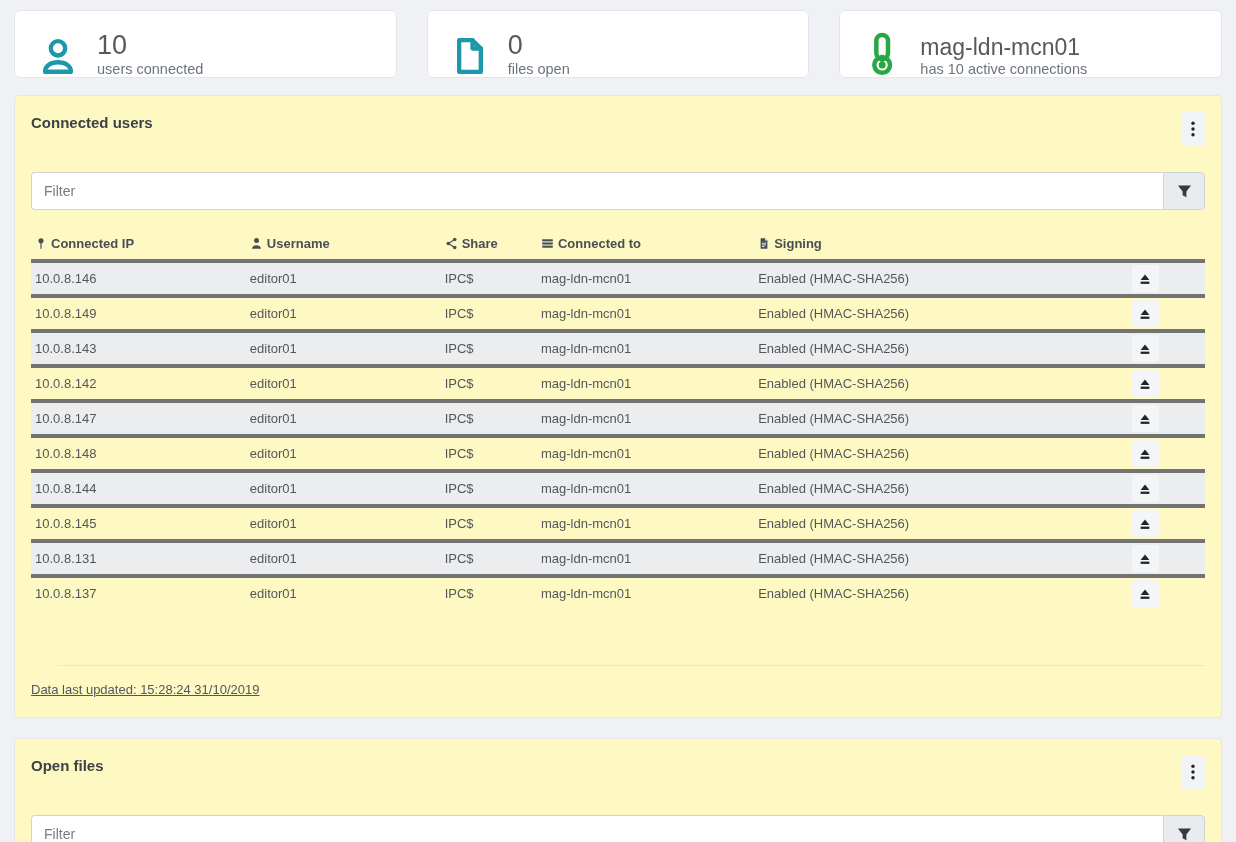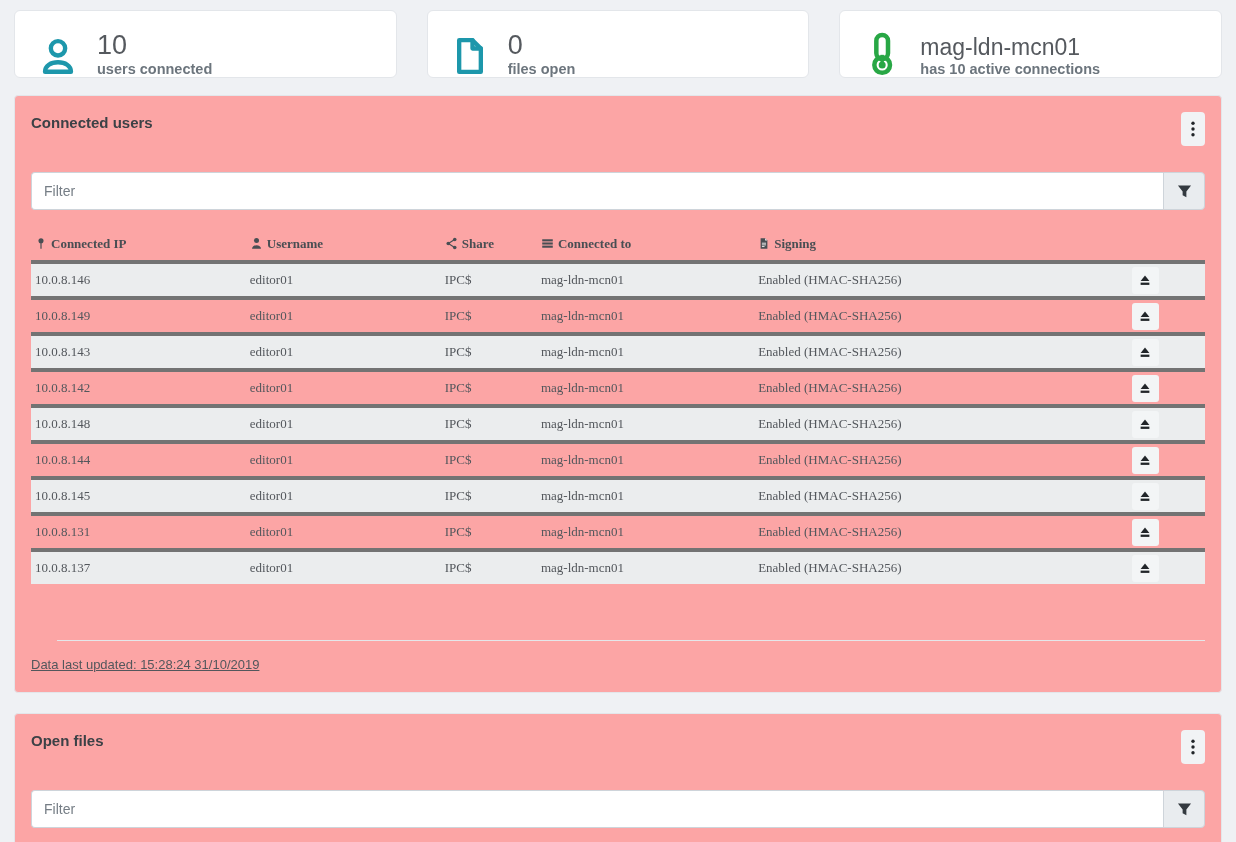--- a/index.html
+++ b/index.html
@@ -20,24 +20,24 @@
   
   .cards{display:flex;gap:30px;}
   .card{
     flex:1;height:68px;background:#fff;border:1px solid var(--panel-border);
     border-radius:6px;display:flex;align-items:flex-end;gap:18px;padding:0 22px;
   }
   .card .big-icon{flex:0 0 auto;display:flex;align-items:center;}
   .card .txt{display:flex;flex-direction:column;justify-content:center;}
   .card .value{font-size:27px;color:var(--num-text);line-height:1.05;}
   .card .value.small{font-size:23px;}
-  .card .label{font-size:14.5px;color:var(--label-text);margin-top:2px;font-weight:bold;}
+  .card .label{font-size:14.5px;color:var(--label-text);margin-top:2px;}
   
   .panel{
-    background:#fca5a5;border:1px solid var(--panel-border);border-radius:4px;
+    background:#fef9c3;border:1px solid var(--panel-border);border-radius:4px;
     margin-top:17px;padding:16px 16px 20px 16px;
   }
   .panel-head{display:flex;align-items:flex-start;justify-content:space-between;}
   .panel-title{font-size:15px;font-weight:bold;color:var(--head-text);padding-top:2px;}
   .kebab-btn{
     width:24px;height:34px;background:#f1f3f5;border:none;border-radius:4px;
     display:flex;align-items:center;justify-content:center;cursor:pointer;padding:0;
   }
   
   .filter-group{display:flex;margin-top:26px;width:100%;}
@@ -46,21 +46,21 @@
     border-radius:4px 0 0 4px;padding:0 12px;font-size:14px;color:var(--cell-text);
     font-family:"Liberation Sans",sans-serif;outline:none;background:#fff;
   }
   .filter-input::placeholder{color:#757d85;opacity:1;}
   .filter-btn{
     width:42px;height:38px;background:var(--btn-bg);border:1px solid var(--input-border);
     border-radius:0 4px 4px 0;display:flex;align-items:center;justify-content:center;
     cursor:pointer;padding:0;
   }
   
-  table{width:100%;border-collapse:collapse;margin-top:20px;table-layout:fixed;font-family:Liberation Serif, serif;}
+  table{width:100%;border-collapse:collapse;margin-top:20px;table-layout:fixed;}
   th{
     text-align:left;font-size:13px;font-weight:bold;color:var(--th-text);
     padding:6px 6px 8px 4px;border-bottom:1px solid #c6cacf;white-space:nowrap;
   }
   th .hicon{vertical-align:-2px;margin-right:4px;}
   td{
     font-size:13px;color:var(--cell-text);padding:8px 6px 8px 4px;
     white-space:nowrap;overflow:hidden;text-overflow:ellipsis;
   }
   tbody tr{border-top:4px solid #737373;}
@@ -257,20 +257,35 @@
     <td class="eject-cell">
       <button class="eject-btn">
         <svg width="14" height="14" viewBox="0 0 16 16" fill="#212529">
           <path d="M8 2.8l5 6.2H3z"></path>
                 <rect x="3" y="11" width="10" height="2.6"></rect>
         </svg>
       </button>
     </td>
   </tr>
 
+  <tr>
+    <td>10.0.8.147</td>
+    <td>editor01</td>
+    <td>IPC$</td>
+    <td>mag-ldn-mcn01</td>
+    <td>Enabled (HMAC-SHA256)</td>
+    <td class="eject-cell">
+      <button class="eject-btn">
+        <svg width="14" height="14" viewBox="0 0 16 16" fill="#212529">
+          <path d="M8 2.8l5 6.2H3z"></path>
+                <rect x="3" y="11" width="10" height="2.6"></rect>
+        </svg>
+      </button>
+    </td>
+  </tr>
 
   <tr>
     <td>10.0.8.148</td>
     <td>editor01</td>
     <td>IPC$</td>
     <td>mag-ldn-mcn01</td>
     <td>Enabled (HMAC-SHA256)</td>
     <td class="eject-cell">
       <button class="eject-btn">
         <svg width="14" height="14" viewBox="0 0 16 16" fill="#212529">

